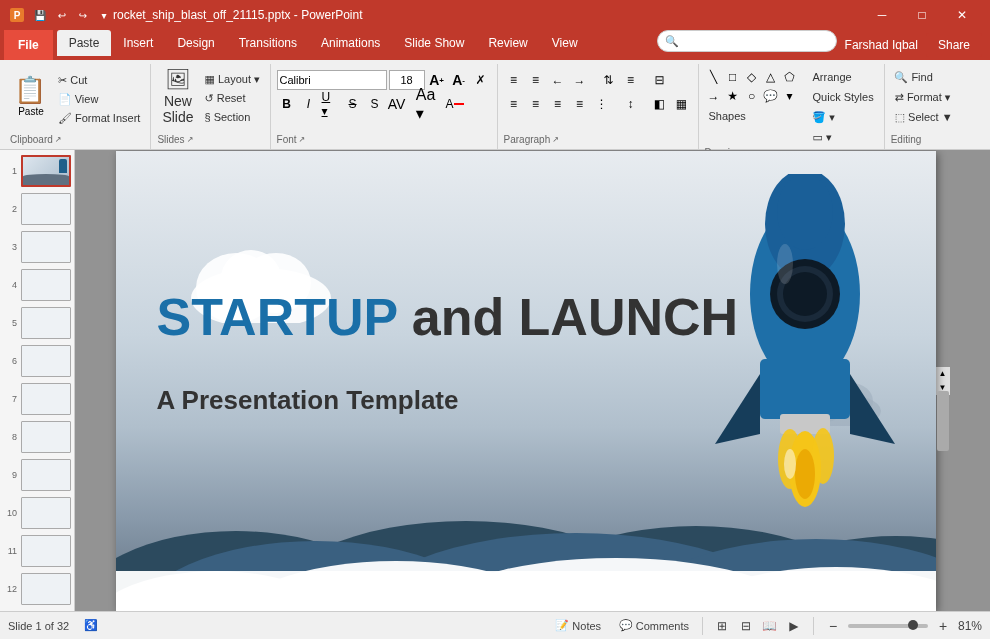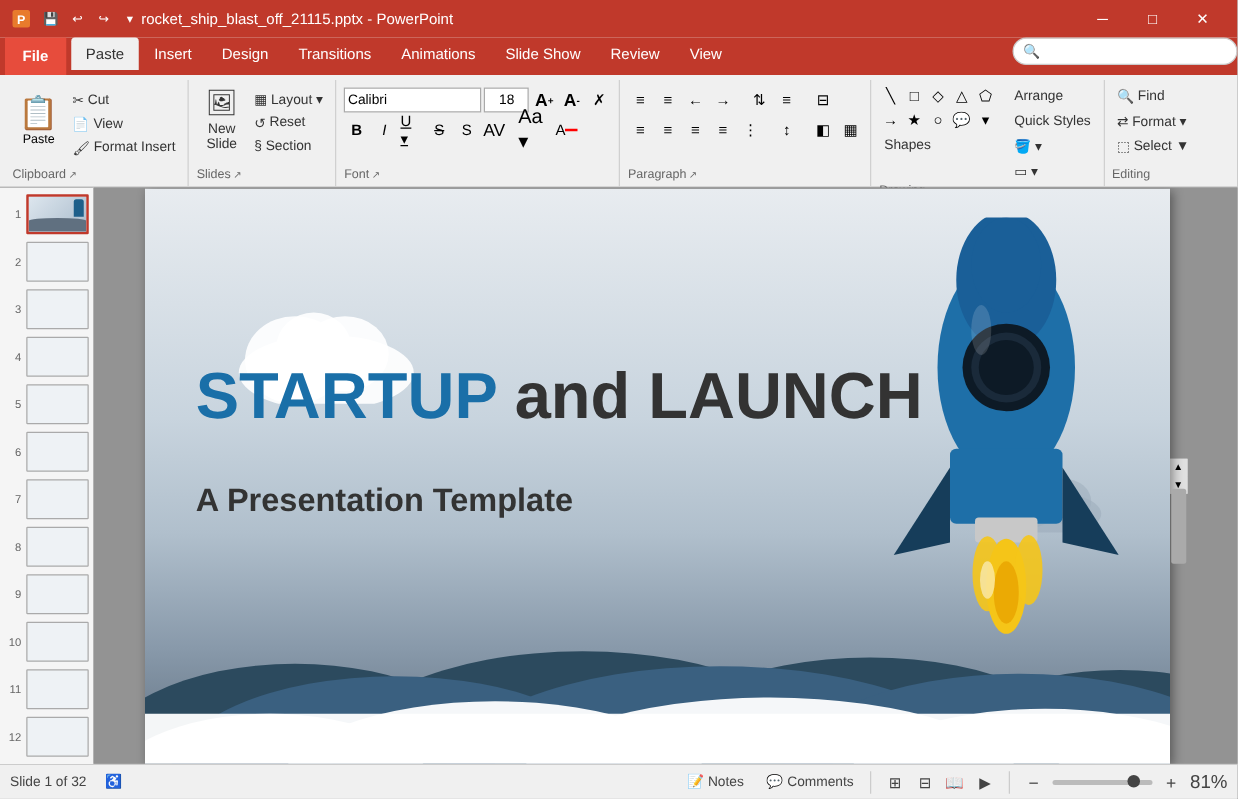--- a/index.html
+++ b/index.html
@@ -183,21 +183,21 @@
     .status-right { display: flex; align-items: center; gap: 8px; }
     .status-btn { 
       display: flex; align-items: center; gap: 3px; 
       cursor: pointer; padding: 2px 5px; border-radius: 2px; 
     }
     .view-btns { display: flex; gap: 2px; }
     .view-btn { width: 22px; height: 22px; display: flex; align-items: center; justify-content: center; cursor: pointer; border-radius: 2px; font-size: 12px; }
     .zoom-area { display: flex; align-items: center; gap: 4px; }
     .zoom-slider { width: 80px; height: 4px; background: #bbb; border-radius: 2px; position: relative; cursor: pointer; }
     .zoom-thumb { position: absolute; left: 75%; top: -4px; width: 10px; height: 10px; background: #444; border-radius: 50%; }
-    .zoom-pct { font-size: 15px; }
+    .zoom-pct { font-size: 12px; }
 
     
     .tell-me {
       display: flex;
       align-items: center;
       background: white;
       border: 1px solid #ccc;
       border-radius: 12px;
       padding: 2px 8px;
       gap: 4px;
@@ -285,20 +285,24 @@
   <div class="ribbon-tab">Design</div>
   <div class="ribbon-tab">Transitions</div>
   <div class="ribbon-tab">Animations</div>
   <div class="ribbon-tab">Slide Show</div>
   <div class="ribbon-tab">Review</div>
   <div class="ribbon-tab">View</div>
   <div style="flex:1"></div>
   <div class="tell-me">
     <span>🔍</span>
   </div>
+  <div style="display:flex;align-items:center;padding:0 8px;gap:8px;">
+    <span class="user-name" style="color:white;font-size:12px;">Farshad Iqbal</span>
+    <button class="share-btn">Share</button>
+  </div>
 </div>
 
 <div class="ribbon">
 
   <div class="ribbon-group" style="min-width:75px;">
     <div class="ribbon-group-content-area" style="flex:1;display:flex;align-items:flex-start;gap:2px;padding-top:2px;">
       <div class="paste-btn">
         <span style="font-size:26px;">📋</span>
         <span style="font-size:10px;">Paste</span>
       </div>
@@ -320,21 +324,21 @@
     <div class="group-label-row">
       <span>Clipboard</span>
       <span class="expand-icon">↗</span>
     </div>
   </div>
 
   <div class="ribbon-group" style="min-width:80px;">
     <div class="ribbon-group-content-area" style="flex:1;display:flex;align-items:flex-start;gap:2px;padding-top:2px;">
       <div class="ribbon-btn" style="min-width:40px;height:55px;">
         <span style="font-size:20px;">🖼</span>
-        <span style="font-size:11px;text-align:center;">New<br>Slide</span>
+        <span style="font-size:14px;text-align:center;">New<br>Slide</span>
       </div>
       <div class="ribbon-col">
         <div class="ribbon-btn-small">
           <span>▦</span>
           <span>Layout ▾</span>
         </div>
         <div class="ribbon-btn-small">
           <span>↺</span>
           <span>Reset</span>
         </div>

